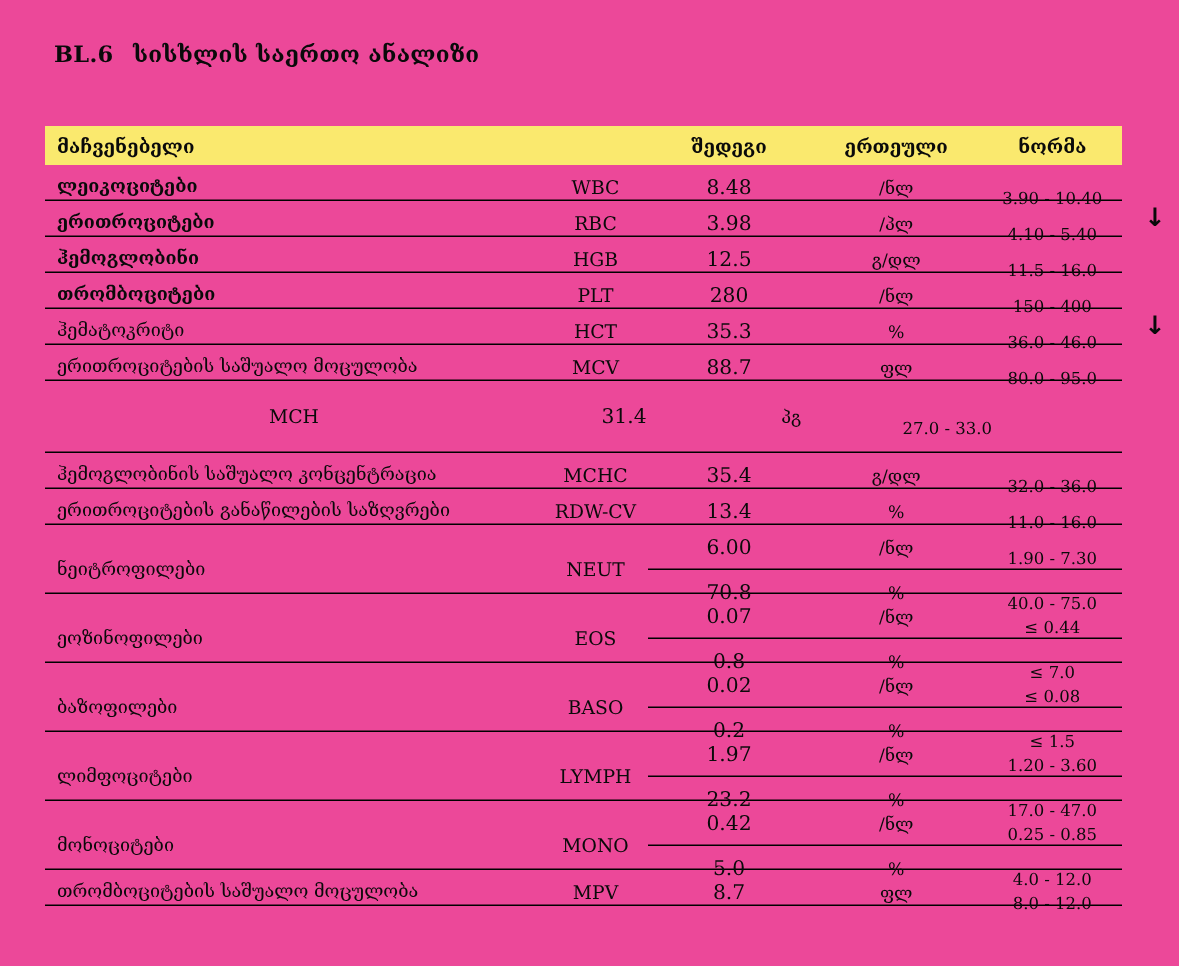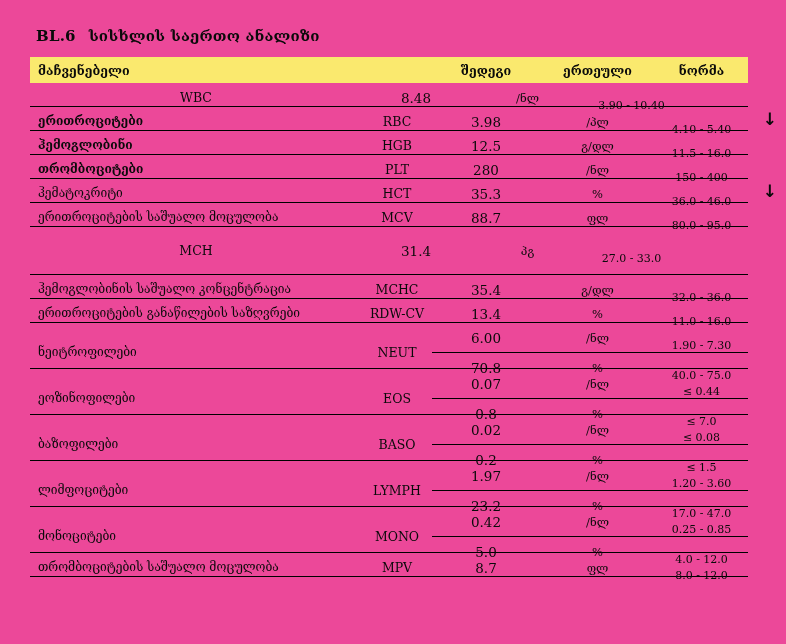--- a/index.html
+++ b/index.html
@@ -15,21 +15,21 @@
   
   .title {
     position: absolute; left: 36px; top: 27px;
     font-weight: bold; font-size: 15px; letter-spacing: 0.2px;
     white-space: nowrap;
   }
   .title .sec-code { margin-right: 13px; }
 
   
   .table {
-    position: absolute; left: 30px; top: 57px;
+    position: absolute; left: 30px; top: 84px;
     width: 718px;
   }
   .header-row {
     display: grid;
     grid-template-columns: 332px 70px 108px 115px 93px;
     height: 26px; align-items: center;
     font-weight: bold; font-size: 12.5px;
   }
   .band {
     position: relative;
@@ -75,20 +75,21 @@
   <div class="table">
     <div class="header-row" style="background: rgb(250, 233, 110);">
       <div class="h-label">მაჩვენებელი</div>
       <div></div>
       <div class="h-center">შედეგი</div>
       <div class="h-center">ერთეული</div>
       <div class="h-center">ნორმა</div>
     </div>
     <div id="table-body">
   <div class="band bold-label" style="height: 23px;">
+    <div class="cell-label">ლეიკოციტები</div>
     <div class="cell-code">WBC</div>
     <div class="values">
   <div class="subrow">
     <div class="v-result">8.48</div>
     <div class="v-unit">/ნლ</div>
     <div class="v-norm">3.90 - 10.40</div>
   </div>
 </div>
   </div>
 

